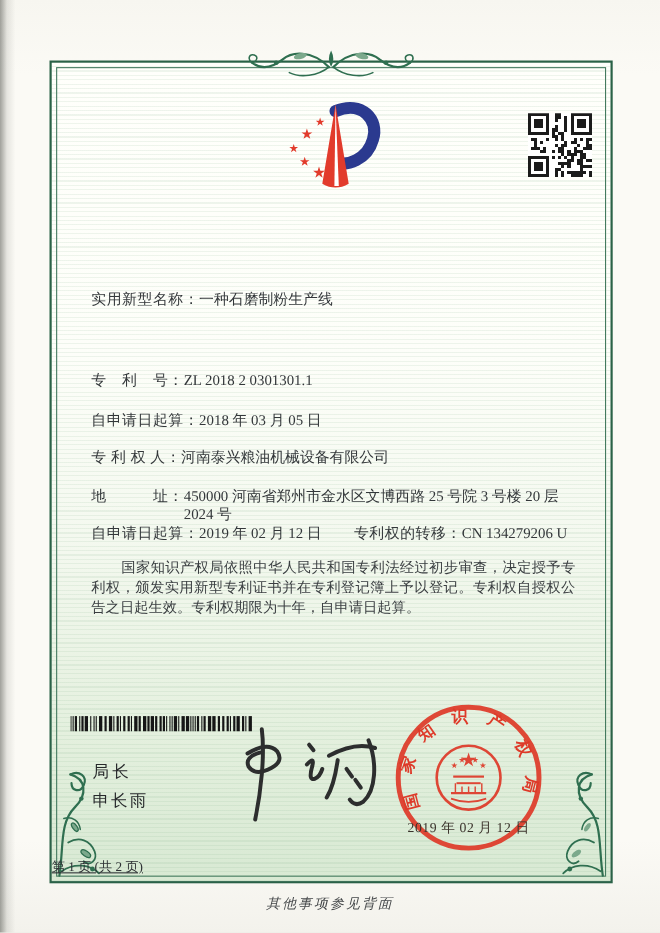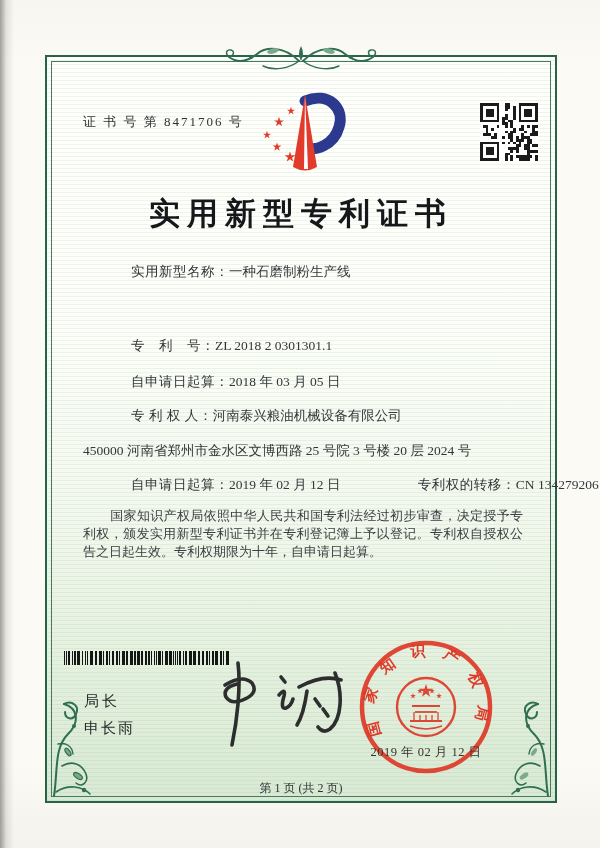--- a/index.html
+++ b/index.html
@@ -29,35 +29,35 @@
   }
   .abs{position:absolute;}
   .cert-no{left:36px;top:56px;font-size:13px;letter-spacing:2px;color:#2e3235;}
   .logo{left:206px;top:32px;width:102px;height:94px;}
   .qr{left:432px;top:46px;width:60px;height:58px;}
   .title{
     left:0;top:136px;width:100%;text-align:center;margin:0;
     font-size:31px;font-weight:700;letter-spacing:7px;color:#15171a;
   }
   .row{left:36px;width:448px;font-size:13.5px;line-height:17px;white-space:nowrap;}
-  .row .lbl{letter-spacing:.5px;margin-left:48px;}
+  .row .lbl{letter-spacing:.5px;}
   .row.addr{display:flex;white-space:normal;}
   .row.addr .lbl{flex:none;}
   .row.addr .val{flex:1;min-width:0;line-height:17px;}
   .row.grant .second{margin-left:26px;}
   .paras{left:36px;top:450px;width:440px;font-size:13px;line-height:18px;text-align:justify;color:#3a3e41;}
   .paras p{margin:0;text-indent:2.1em;}
   .barcode{left:17px;top:594px;width:170px;height:14px;}
   .director-title{left:37px;top:635px;font-size:15px;letter-spacing:3px;color:#27292b;}
   .director-name{left:37px;top:662px;font-size:15px;letter-spacing:2px;color:#27292b;}
   .signature{left:148px;top:596px;width:170px;height:110px;}
   .seal{left:303px;top:574px;width:152px;height:152px;}
   .seal-date{left:300px;top:687px;width:158px;text-align:center;font-size:12.5px;
     letter-spacing:.5px;color:#3b332c;z-index:3;}
-  .page-info{left:0;top:723px;width:100%;text-align:center;font-size:12px;color:#2e3235;}
+  .page-info{left:0;top:723px;width:100%;font-size:12px;color:#2e3235;text-decoration:underline;}
   .back-note{left:0;top:813px;width:100%;text-align:center;font-size:12.5px;
     letter-spacing:2px;color:#45484a;font-style:italic;}
   .ornament-top{left:174px;top:-16px;width:160px;height:36px;}
   .corner-bl{left:1px;bottom:1px;width:84px;height:104px;}
   .corner-br{right:1px;bottom:1px;width:84px;height:104px;transform:scaleX(-1);}
 </style>
 </head>
 <body>
 
 <div class="page">
@@ -105,21 +105,20 @@
         <path d="M10 48 C 18 46 24 50 25 58" stroke-width="1.4"></path>
       </g>
       <g>
         <ellipse cx="30" cy="80" rx="5" ry="2.4" transform="rotate(35 30 80)" fill="#7ca98c"></ellipse>
         <ellipse cx="20" cy="56" rx="4.4" ry="2" transform="rotate(55 20 56)" fill="#7ca98c"></ellipse>
         <circle cx="36" cy="94" r="2.2" fill="#2f6f50"></circle>
         <circle cx="26" cy="30" r="2" fill="#2f6f50"></circle>
       </g>
     </svg>
 
-    <div class="abs cert-no">证 书 号 第 8471706 号</div>
 
     <svg class="abs logo" viewBox="0 0 102 94">
       <defs>
         <path id="star" d="M0,-1 L0.2245,-0.309 L0.9511,-0.309 L0.3633,0.118 L0.5878,0.809 L0,0.382 L-0.5878,0.809 L-0.3633,0.118 L-0.9511,-0.309 L-0.2245,-0.309 Z"></path>
       </defs>
 
       <path d="M52 12 C 76 2 92 20 86 38 C 81 56 62 63 52 58" fill="none" stroke="#2b3a8f" stroke-width="11" stroke-linecap="round"></path>
 
       <path d="M52 6 L 64 78 Q 52 85 40 78 Z" fill="#e23b2c"></path>
 
@@ -250,35 +249,35 @@
           <rect x="9" y="20" width="1" height="1"></rect>
           <rect x="11" y="20" width="1" height="1"></rect>
           <rect x="14" y="20" width="1" height="1"></rect>
           <rect x="15" y="20" width="1" height="1"></rect>
           <rect x="16" y="20" width="1" height="1"></rect>
           <rect x="17" y="20" width="1" height="1"></rect>
           <rect x="20" y="20" width="1" height="1"></rect>
         </g>
     </svg>
 
-    <h1 class="abs title">实用新型专利证书</h1>
 
     <div class="abs row" style="top:206px">
       <span class="lbl">实用新型名称：</span><span class="val">一种石磨制粉生产线</span>
     </div>
     <div class="abs row" style="top:280px">
       <span class="lbl">专　利　号：</span><span class="val">ZL 2018 2 0301301.1</span>
     </div>
     <div class="abs row" style="top:316px">
       <span class="lbl">自申请日起算：</span><span class="val">2018 年 03 月 05 日</span>
     </div>
     <div class="abs row" style="top:350px">
       <span class="lbl">专 利 权 人：</span><span class="val">河南泰兴粮油机械设备有限公司</span>
     </div>
     <div class="abs row addr" style="top:385px">
+      <span class="lbl">地　　　址：</span>
         <span class="val">450000 河南省郑州市金水区文博西路 25 号院 3 号楼 20 层 2024 号</span>
     </div>
     <div class="abs row grant" style="top:419px">
       <span><span class="lbl">自申请日起算：</span><span class="val">2019 年 02 月 12 日</span></span>
       <span class="second"><span class="lbl">专利权的转移：</span><span class="val">CN 134279206 U</span></span>
     </div>
 
     <div class="abs paras">
       <p>国家知识产权局依照中华人民共和国专利法经过初步审查，决定授予专利权，颁发实用新型专利证书并在专利登记簿上予以登记。专利权自授权公告之日起生效。专利权期限为十年，自申请日起算。</p>
     </div>
@@ -378,13 +377,14 @@
         <path d="M-12 5 L-12 14 M-6 8 L-6 14 M0 8 L0 14 M6 8 L6 14 M12 5 L12 14" stroke-width="1.3"></path>
         <path d="M-16 14 L16 14" stroke-width="2"></path>
         <path d="M-16 19 Q 0 25 16 19" stroke-width="1.6"></path>
       </g>
     </svg>
     <div class="abs seal-date">2019 年 02 月 12 日</div>
 
     <div class="abs page-info">第 1 页 (共 2 页)</div>
   </div>
 
+  <div class="abs back-note">其他事项参见背面</div>
 </div>
 
 </body></html>

